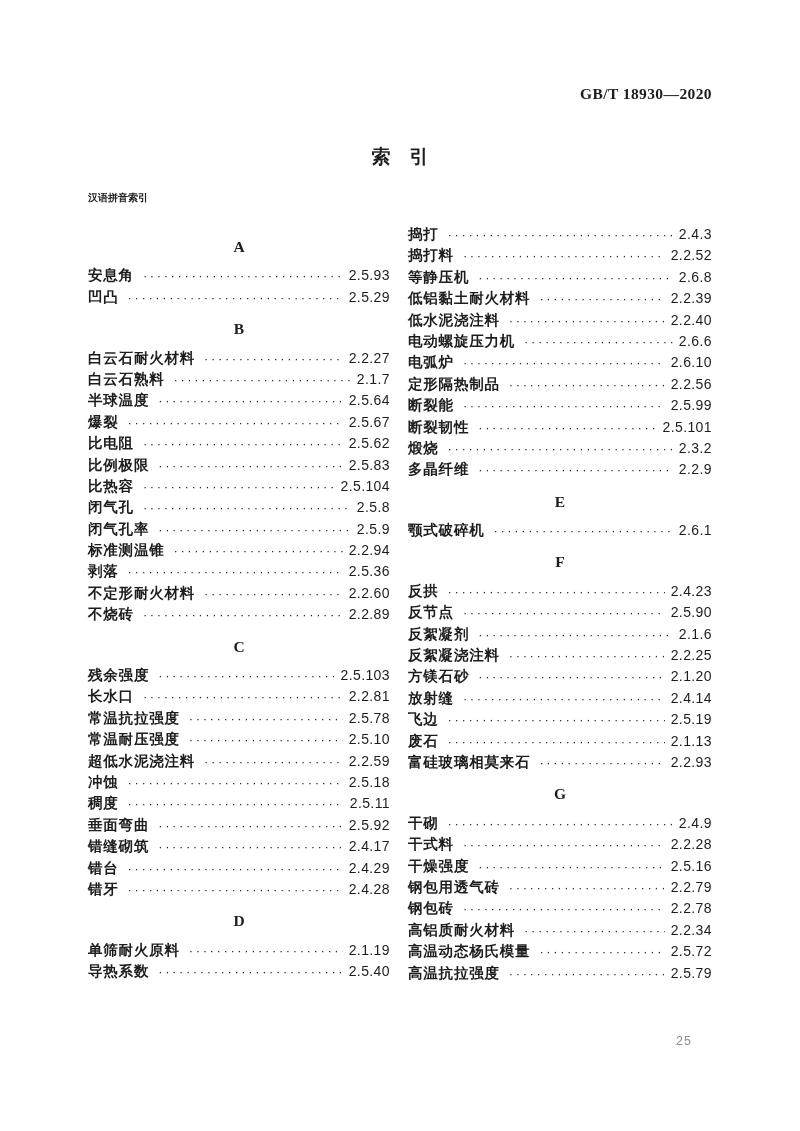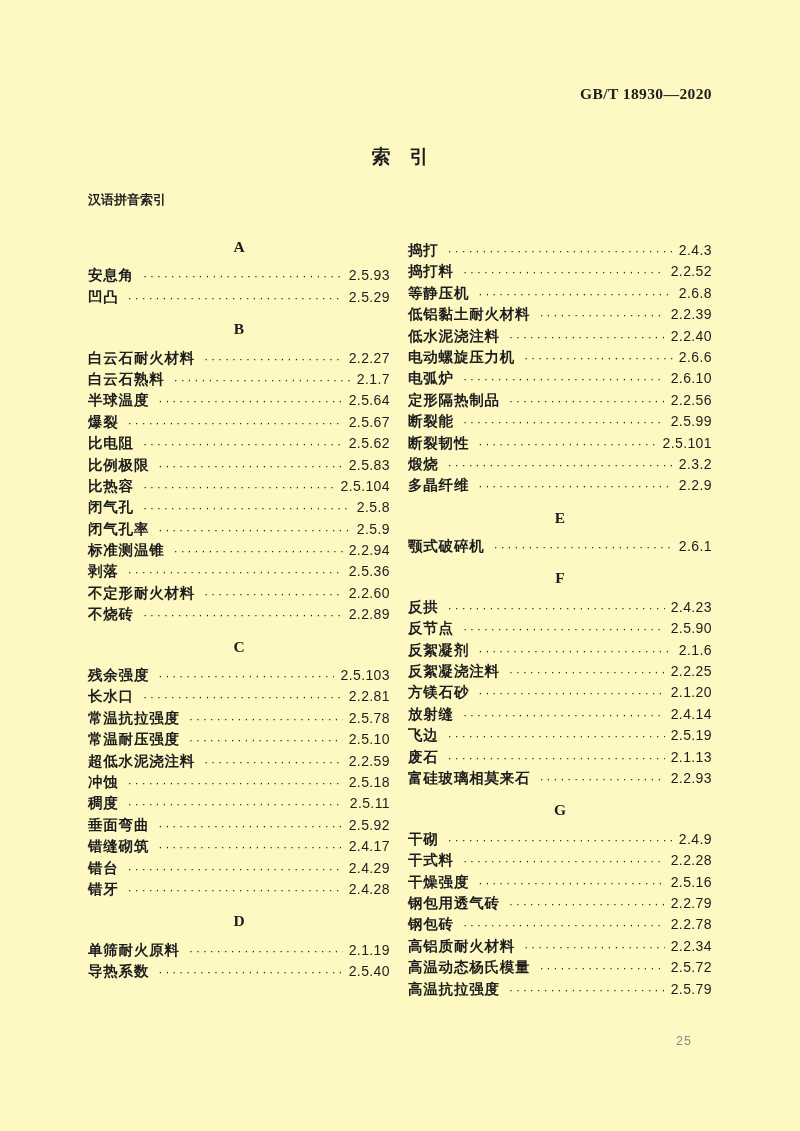--- a/index.html
+++ b/index.html
@@ -1,21 +1,21 @@
 <!DOCTYPE html>
 <html><head>
 <meta charset="utf-8">
 <style>
   html, body { margin: 0; padding: 0; background: #e8e8e8; }
   .page {
     position: relative;
     width: 800px;
     height: 1131px;
     margin: 0 auto;
-    background: #fef9c3;
+    background: #ffffff;
     overflow: hidden;
     color: #1d1d1d;
     font-family: "Liberation Sans", sans-serif;
   }
   .doc-code {
     position: absolute;
     top: 85px;
     right: 88px;
     font-family: "Liberation Serif", serif;
     font-weight: bold;
@@ -31,29 +31,29 @@
     text-align: center;
     font-weight: bold;
     font-size: 19px;
     color: #1d1d1d;
   }
   .subtitle {
     position: absolute;
     top: 191px;
     left: 88px;
     font-weight: bold;
-    font-size: 13px;
+    font-size: 10px;
     color: #1d1d1d;
   }
   .col {
     position: absolute;
     display: block;
   }
   .col-left  { left: 88px;  top: 236px; width: 302px; }
-  .col-right { left: 408px; top: 240px; width: 304px; }
+  .col-right { left: 408px; top: 224px; width: 304px; }
   .letter {
     font-family: "Liberation Serif", serif;
     font-weight: bold;
     font-size: 15.5px;
     text-align: center;
     height: 21.4px;
     line-height: 21.4px;
     margin: 10px 0 8px 0;
     color: #1d1d1d;
   }

